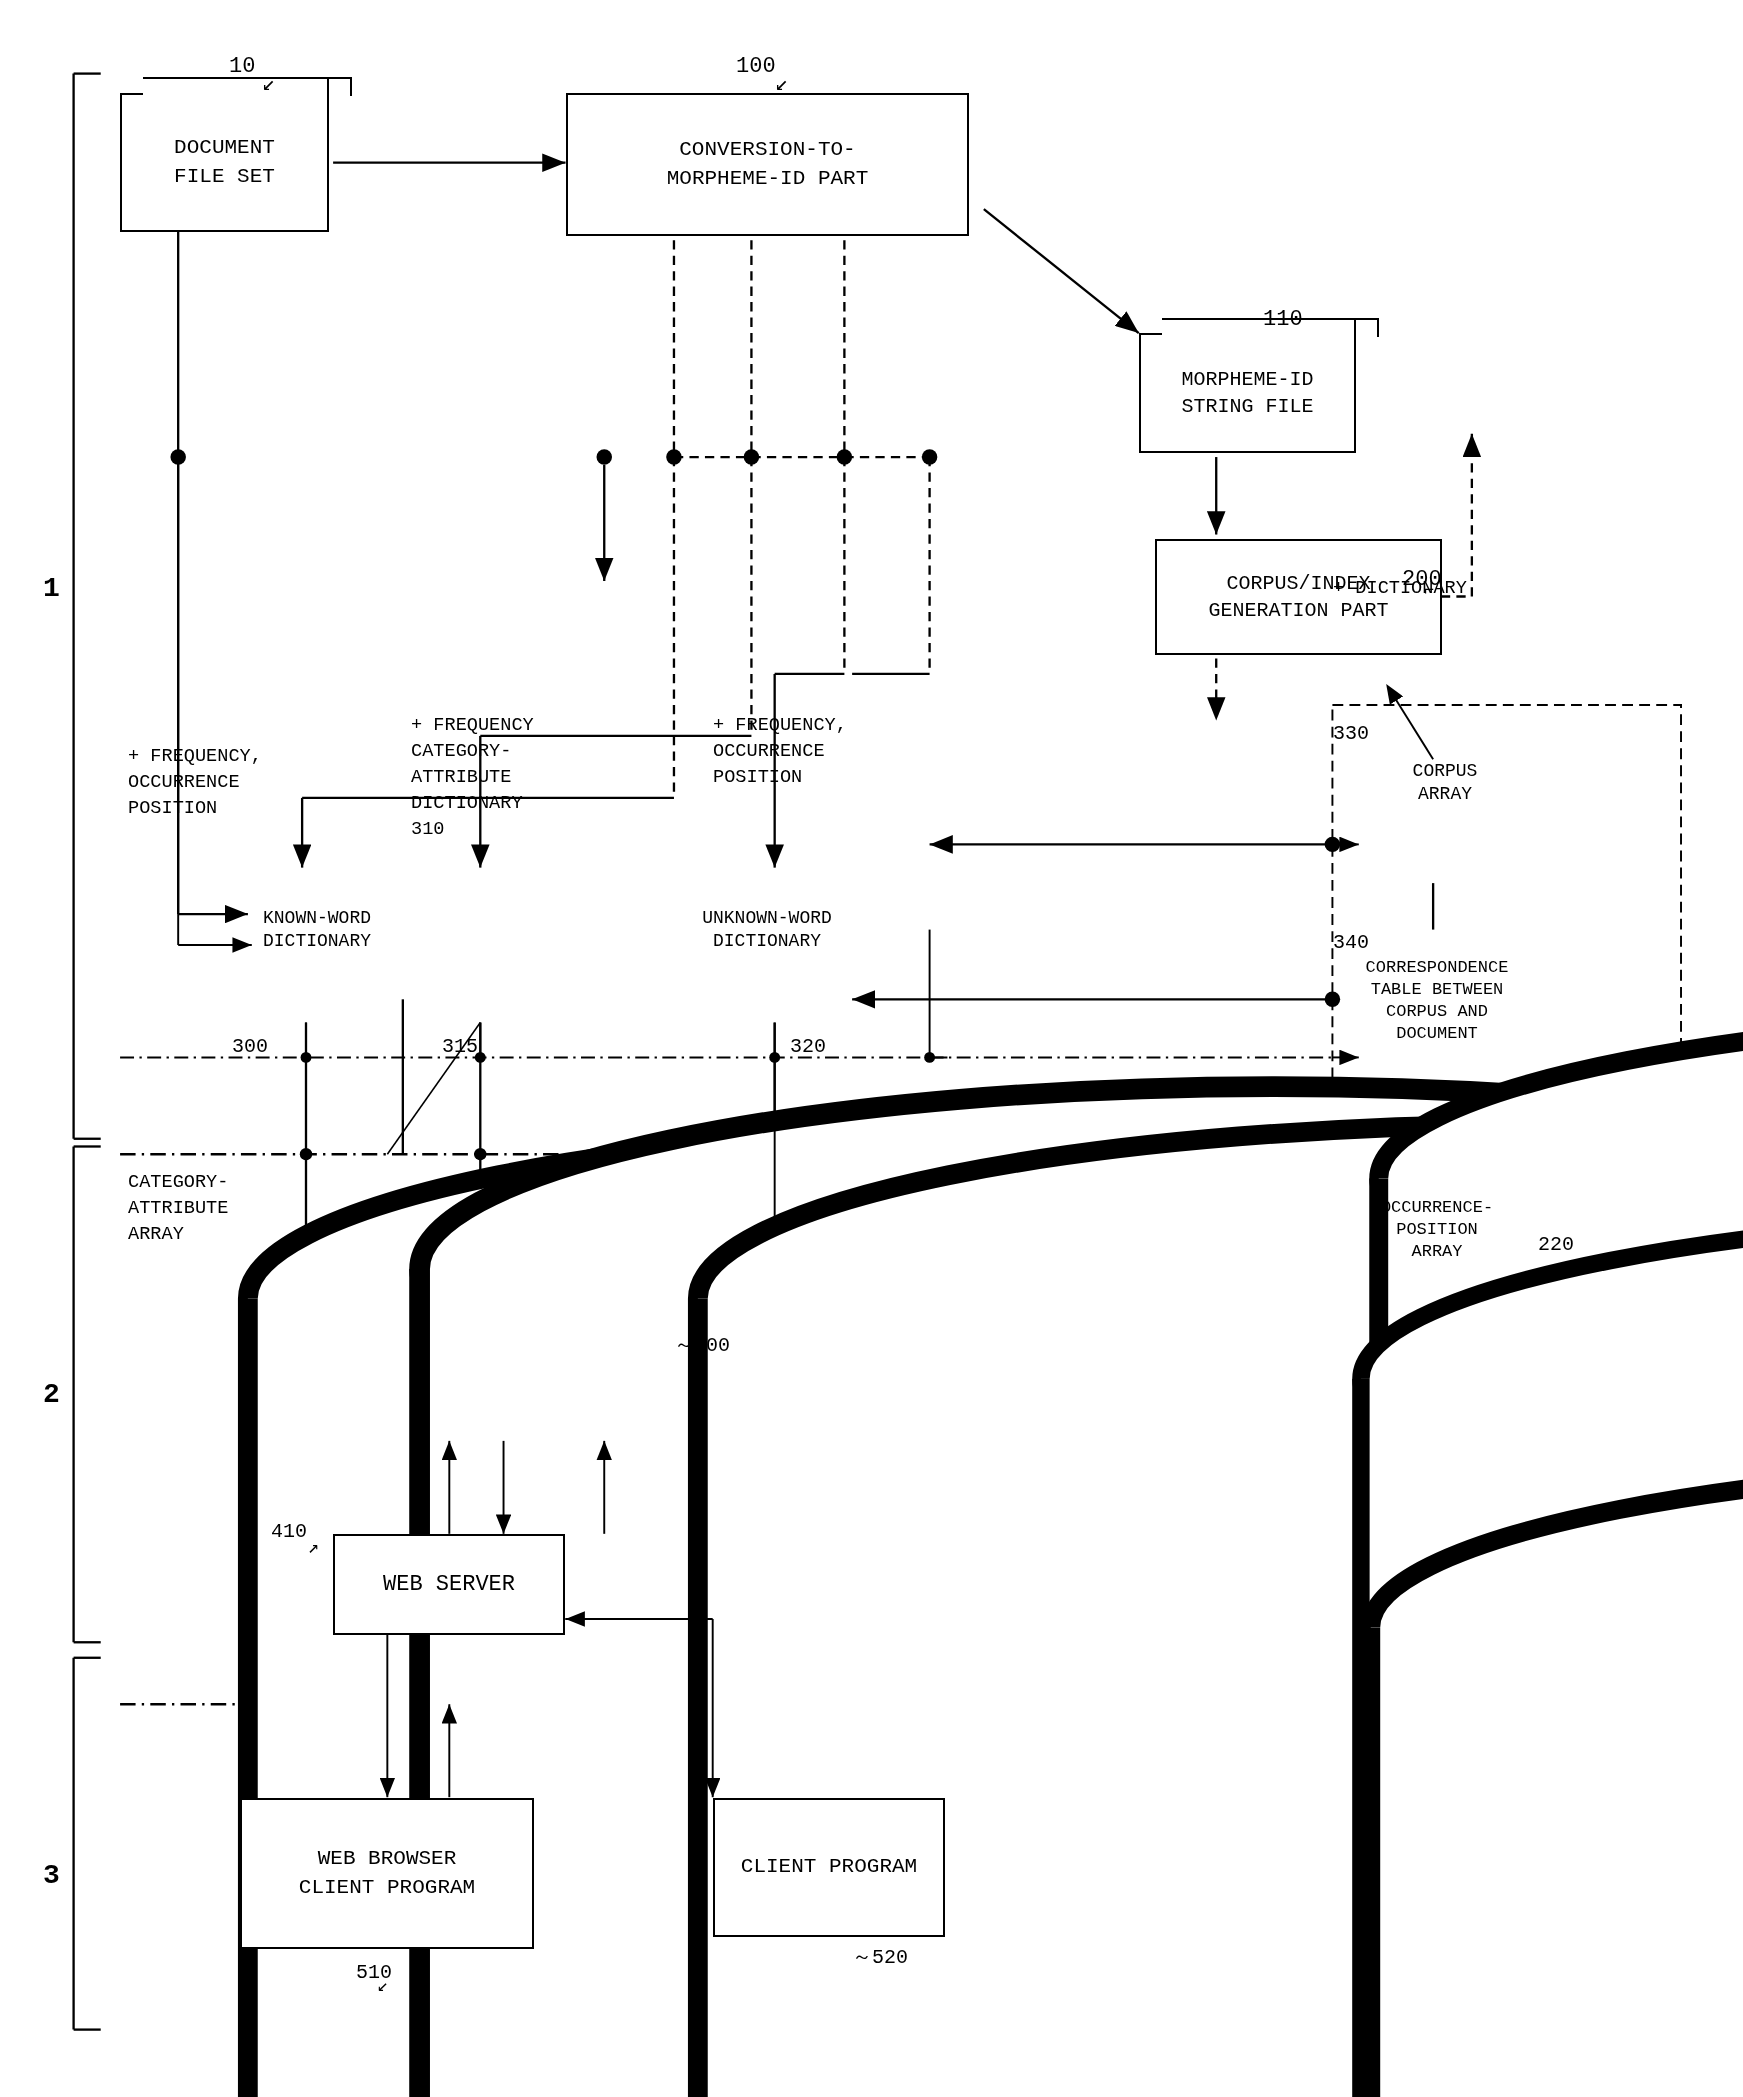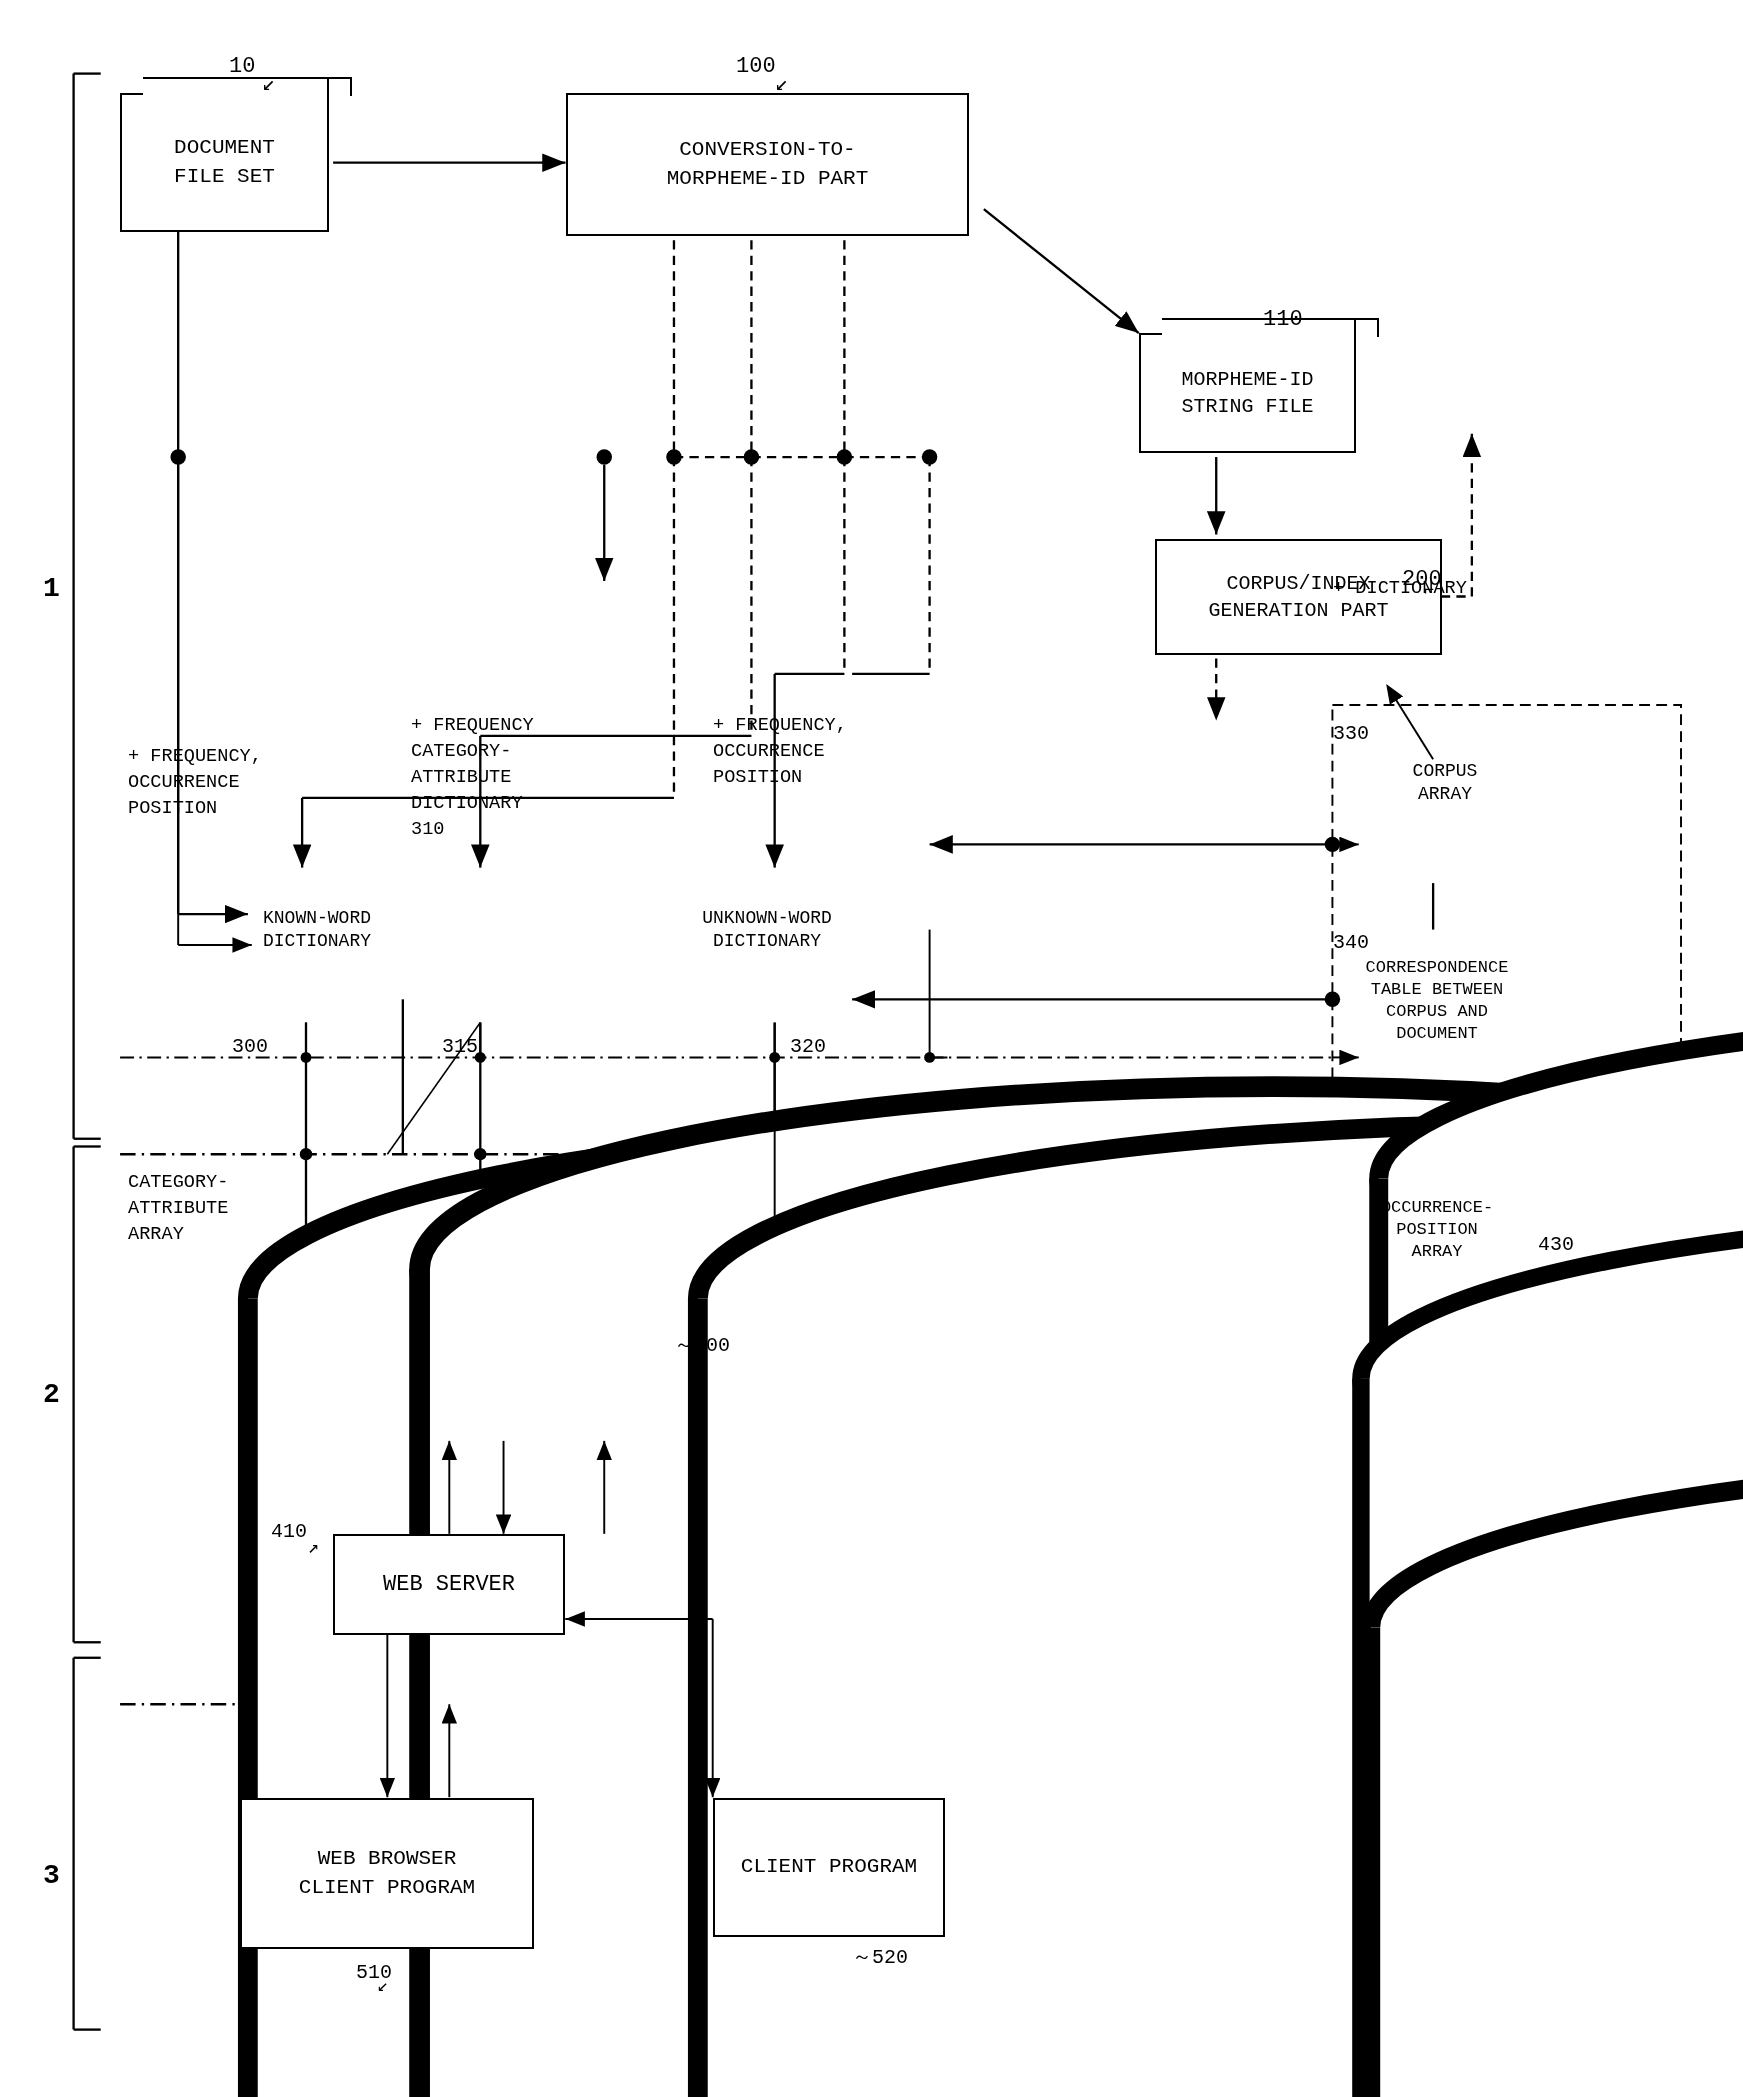--- a/index.html
+++ b/index.html
@@ -342,21 +342,21 @@
       <rect x="3" y="22" width="224" height="156" fill="#fff" stroke="none"></rect>
       <line x1="3" y1="22" x2="3" y2="178" stroke="#000" stroke-width="2.5"></line>
       <line x1="227" y1="22" x2="227" y2="178" stroke="#000" stroke-width="2.5"></line>
       <ellipse cx="115" cy="178" rx="112" ry="22" fill="#fff" stroke="#000" stroke-width="2.5"></ellipse>
     </svg>
     <div style="position:absolute; top:27px; left:0; width:178px; text-align:center; font-size:17px; line-height:1.3;">
       <span>OCCURRENCE-<br>POSITION<br>ARRAY</span>
     </div>
   </div>
 
-  <div class="label" style="left:1538px; top:1232px; font-size:20px;">430</div>
+  <div class="label" style="left:1538px; top:1232px; font-size:20px;">220</div>
 
   <div class="small-label" style="left:128px; top:1170px; font-size:18.6px; line-height:1.4;">
     <span>CATEGORY-<br>ATTRIBUTE<br>ARRAY</span>
   </div>
 
 
   <div class="label" style="left:674px; top:1333px; font-size:20px;">～400</div>
 
   <div class="box" style="left:333px; top:1534px; width:232px; height:101px; font-size:22px;">
     <span>WEB SERVER</span>

